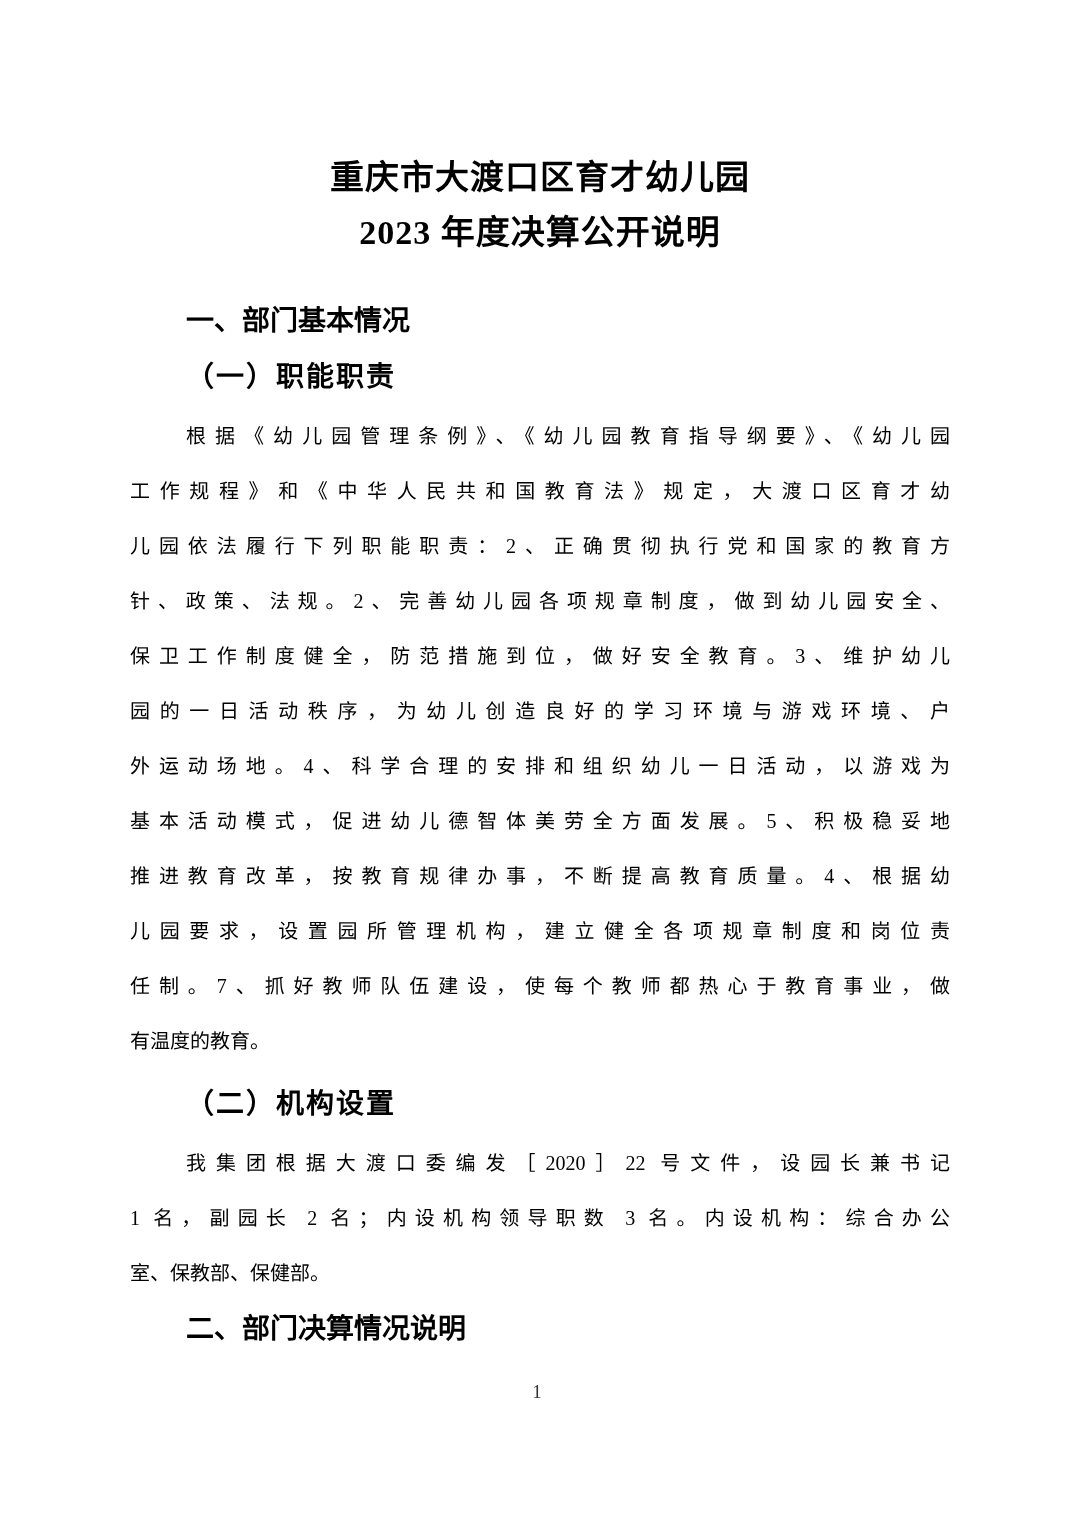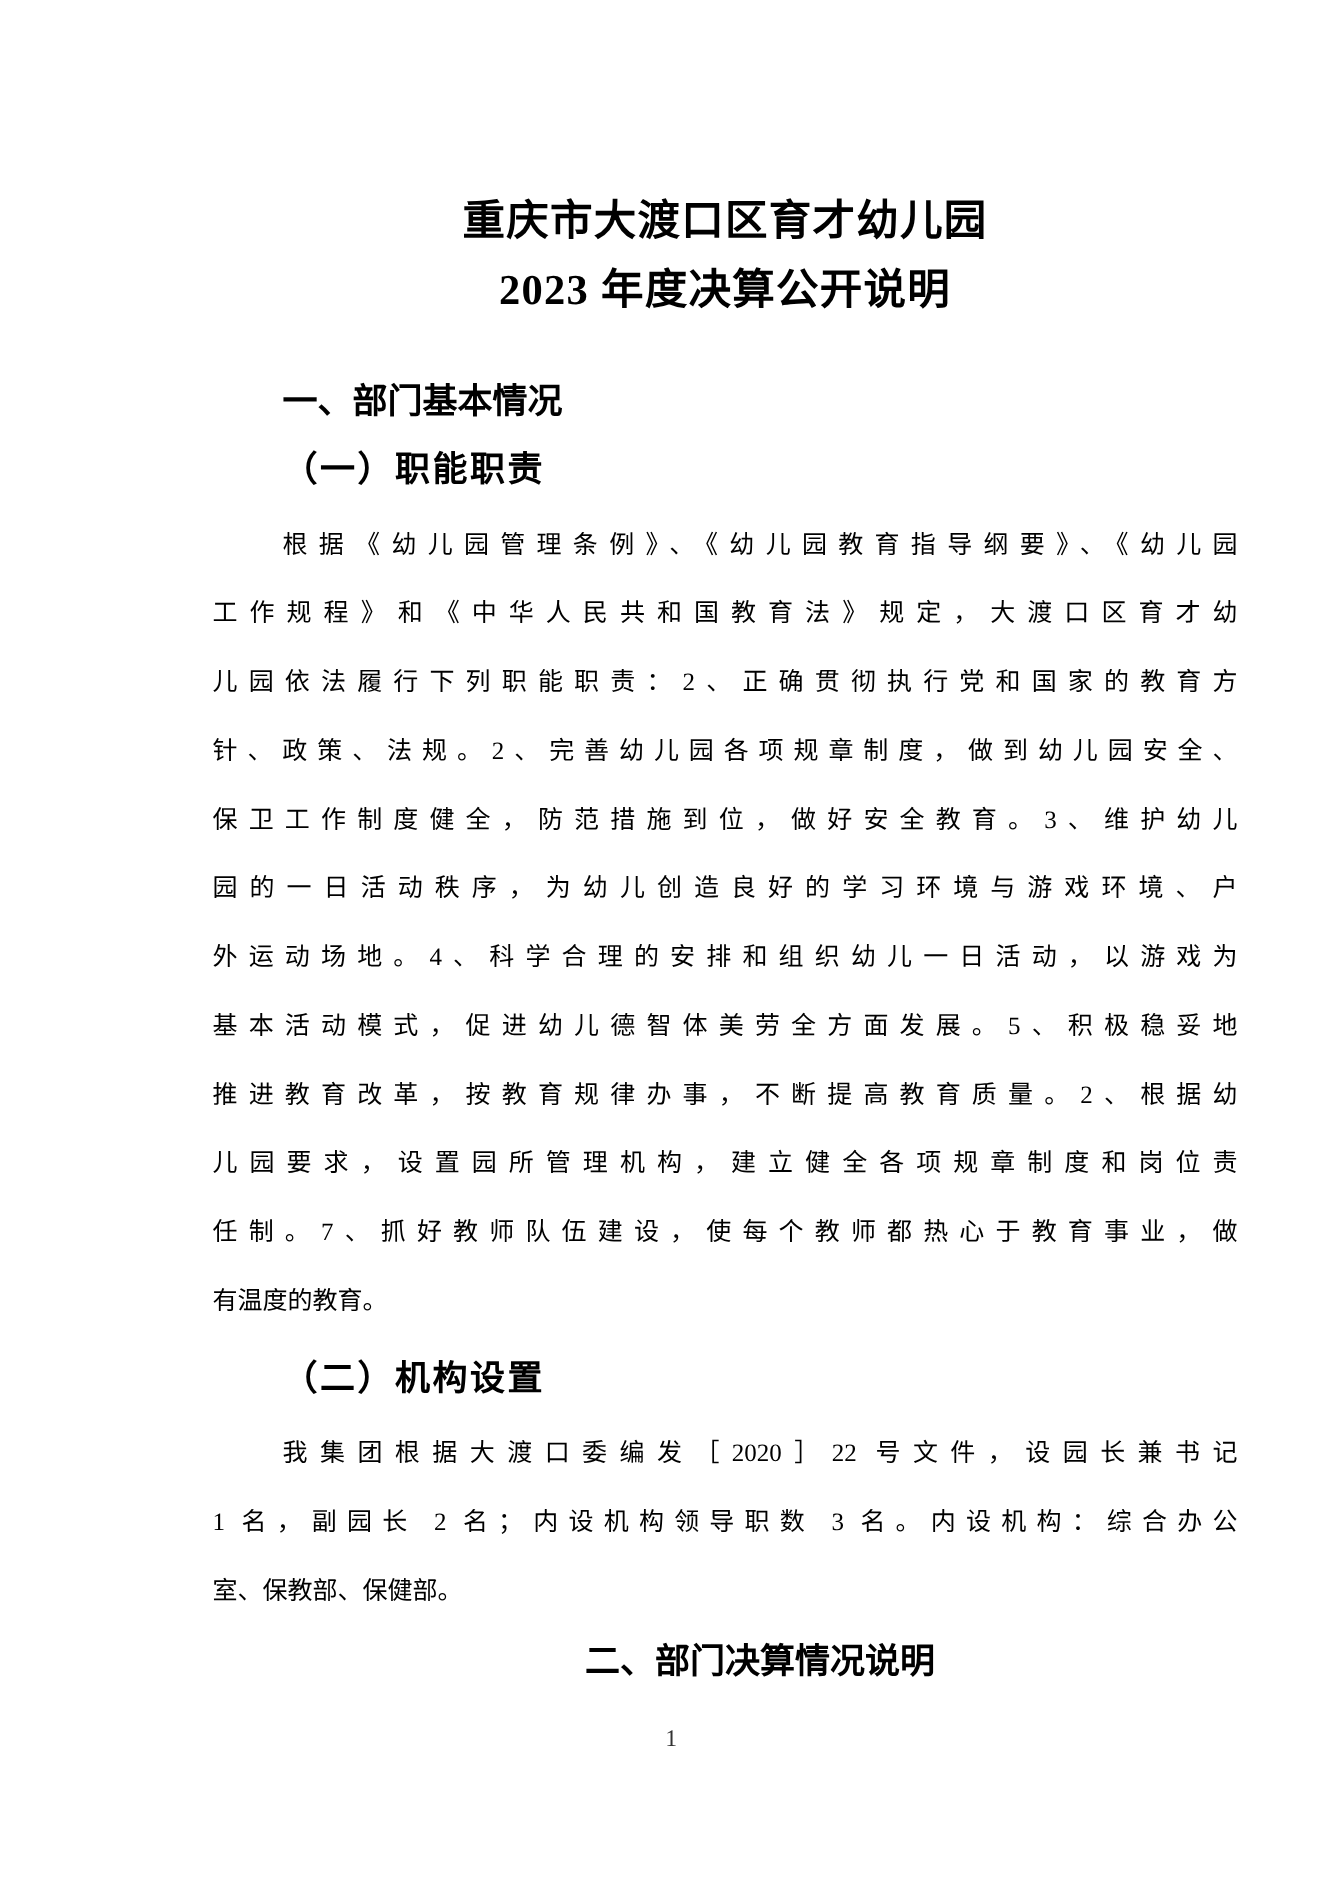--- a/index.html
+++ b/index.html
@@ -14,21 +14,20 @@
     background: #ffffff;
     color: #000000;
     overflow: hidden;
     font-family: "Liberation Serif", serif;
   }
   .content {
     position: absolute;
     left: 130px;
     top: 0;
     width: 820px;
-    margin-left: 40px;
   }
   .doc-title {
     margin: 150px 0 0 0;
     text-align: center;
     font-size: 34px;
     line-height: 55px;
     font-weight: 700;
     font-family: "Liberation Serif", serif;
     letter-spacing: 1px;
   }
@@ -80,21 +79,21 @@
   }
   .text-line.last-line {
     text-align: left;
     text-align-last: left;
   }
   #sec1 { margin-top: 33px; }
   #sub1 { margin-top: 0; }
   #para1 { margin-top: 4px; }
   #sub2 { margin-top: 7px; }
   #para2 { margin-top: 4px; }
-  #sec2 { margin-top: 0; text-align: center; }
+  #sec2 { margin-top: 0; }
   .page-number {
     position: absolute;
     left: 0;
     top: 1378px;
     width: 1074px;
     text-align: center;
     font-size: 19px;
     line-height: 28px;
     font-family: "Liberation Serif", serif;
     color: #333333;
@@ -116,21 +115,21 @@
 
     <div class="paragraph" id="para1">
         <div class="text-line first-line">根据《幼儿园管理条例》、《幼儿园教育指导纲要》、《幼儿园</div>
         <div class="text-line">工作规程》和《中华人民共和国教育法》规定，大渡口区育才幼</div>
         <div class="text-line">儿园依法履行下列职能职责：2、正确贯彻执行党和国家的教育方</div>
         <div class="text-line">针、政策、法规。2、完善幼儿园各项规章制度，做到幼儿园安全、</div>
         <div class="text-line">保卫工作制度健全，防范措施到位，做好安全教育。3、维护幼儿</div>
         <div class="text-line">园的一日活动秩序，为幼儿创造良好的学习环境与游戏环境、户</div>
         <div class="text-line">外运动场地。4、科学合理的安排和组织幼儿一日活动，以游戏为</div>
         <div class="text-line">基本活动模式，促进幼儿德智体美劳全方面发展。5、积极稳妥地</div>
-        <div class="text-line">推进教育改革，按教育规律办事，不断提高教育质量。2、根据幼</div>
+        <div class="text-line">推进教育改革，按教育规律办事，不断提高教育质量。4、根据幼</div>
         <div class="text-line">儿园要求，设置园所管理机构，建立健全各项规章制度和岗位责</div>
         <div class="text-line">任制。7、抓好教师队伍建设，使每个教师都热心于教育事业，做</div>
         <div class="text-line last-line">有温度的教育。</div>
       </div>
 
     <div class="subsection-heading" id="sub2">（二）机构设置</div>
 
     <div class="paragraph" id="para2">
         <div class="text-line first-line">我集团根据大渡口委编发［2020］22 号文件，设园长兼书记</div>
         <div class="text-line">1 名，副园长 2 名；内设机构领导职数 3 名。内设机构：综合办公</div>

